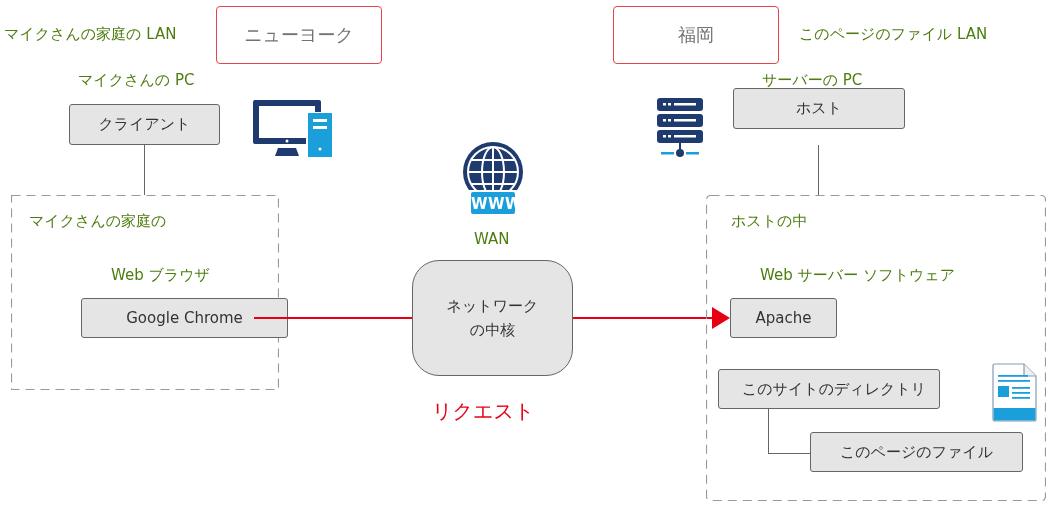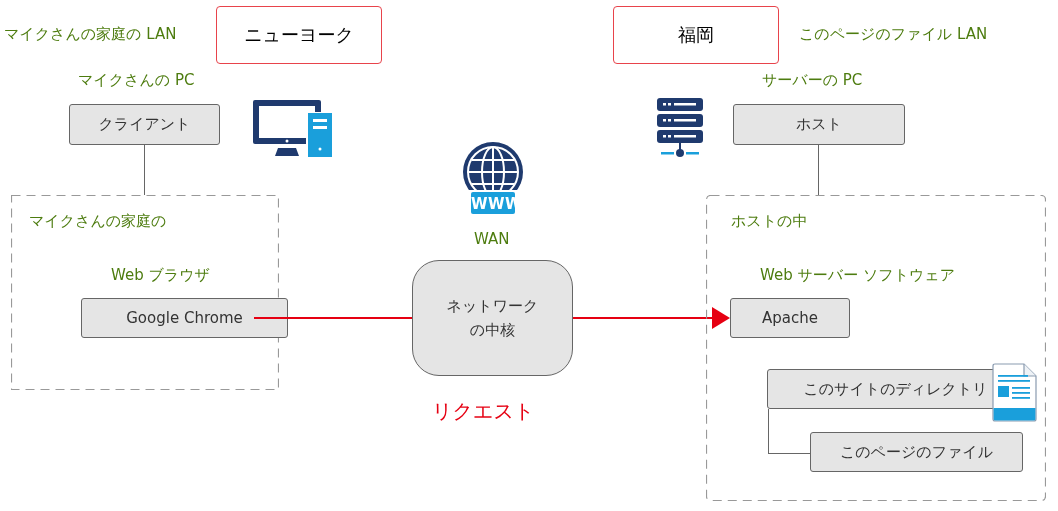--- a/index.html
+++ b/index.html
@@ -4,21 +4,21 @@
   <style>
     html, body { margin: 0; padding: 0; background: #ffffff; }
     body { width: 1058px; height: 511px; position: relative; overflow: hidden;
       font-family: "DejaVu Sans", "Liberation Sans", sans-serif; color: #333333; }
     .abs { position: absolute; }
     .label { position: absolute; font-size: 15px; color: #4d7c0f; white-space: nowrap; }
     .box { position: absolute; border: 1.2px solid #666666; border-radius: 3px; background: #e5e5e5;
       display: flex; align-items: center; justify-content: center; font-size: 15px; color: #333;
       box-sizing: border-box; white-space: nowrap; }
     .redbox { position: absolute; border: 1.2px solid #e8434b; border-radius: 4px; background: #fff;
-      display: flex; align-items: center; justify-content: center; font-size: 18px; color: #000000;
+      display: flex; align-items: center; justify-content: center; font-size: 18px; color: #737373;
       box-sizing: border-box; }
     .dashed { position: absolute; box-sizing: border-box; }
     .dashed svg { position: absolute; left: 0; top: 0; }
     .multiline { flex-direction: column; line-height: 24px; text-align: center; }
     .request { position: absolute; font-size: 20px; color: #e60012; white-space: nowrap; }
   </style>
 </head>
 <body>
 
 <div class="label" style="left:4px; top:25px;">マイクさんの家庭の LAN</div>
@@ -105,37 +105,37 @@
     <rect x="8" y="38" width="3" height="2.5" fill="#fff"></rect>
       <rect x="13" y="38" width="3" height="2.5" fill="#fff"></rect>
       <rect x="19" y="38" width="22" height="2.5" fill="#fff"></rect>
     <rect x="24" y="46" width="2" height="8" fill="#1f3a6e"></rect>
     <rect x="6" y="55" width="13" height="2.5" fill="#1a9fdb"></rect>
     <rect x="31" y="55" width="13" height="2.5" fill="#1a9fdb"></rect>
     <circle cx="25" cy="56" r="4" fill="#1f3a6e"></circle>
   </svg>
 </div>
 
-<div class="box" style="left:733px; top:104px; width:172px; height:41px;justify-content:center;">
+<div class="box" style="left:733px; top:88px; width:172px; height:41px;justify-content:center;">
   <span>ホスト</span>
 </div>
 <div class="abs" style="left:818px; top:145px; width:1px; height:50px; background:#666666;"></div>
 
 <div class="dashed" style="left:706px; top:195px; width:340px; height:306px;">
   <svg width="340" height="306">
     <rect x="0.5" y="0.5" width="339" height="305" rx="4" fill="none" stroke="#999999" stroke-width="1.2" stroke-dasharray="9,6"></rect>
   </svg>
 </div>
 <div class="label" style="left:731px; top:212px;">ホストの中</div>
 <div class="label" style="left:760px; top:266px;">Web サーバー ソフトウェア</div>
-<div class="box" style="left:730px; top:298px; width:120px; height:40px;">
+<div class="box" style="left:730px; top:298px; width:107px; height:40px;">
   <span>Apache</span>
 </div>
 
-<div class="box" style="left:767px; top:369px; width:247px; height:40px;padding-left:10px;">
+<div class="box" style="left:718px; top:369px; width:222px; height:40px;padding-left:10px;">
   <span>このサイトのディレクトリ</span>
 </div>
 
 <div class="abs" style="left:768px; top:409px; width:1px; height:45px; background:#666666;"></div>
 <div class="abs" style="left:768px; top:453px; width:42px; height:1px; background:#666666;"></div>
 <div class="box" style="left:810px; top:432px; width:213px; height:40px;">
   <span>このページのファイル</span>
 </div>
 
 <div class="abs" style="left:990px; top:363px; width:48px; height:60px;">

